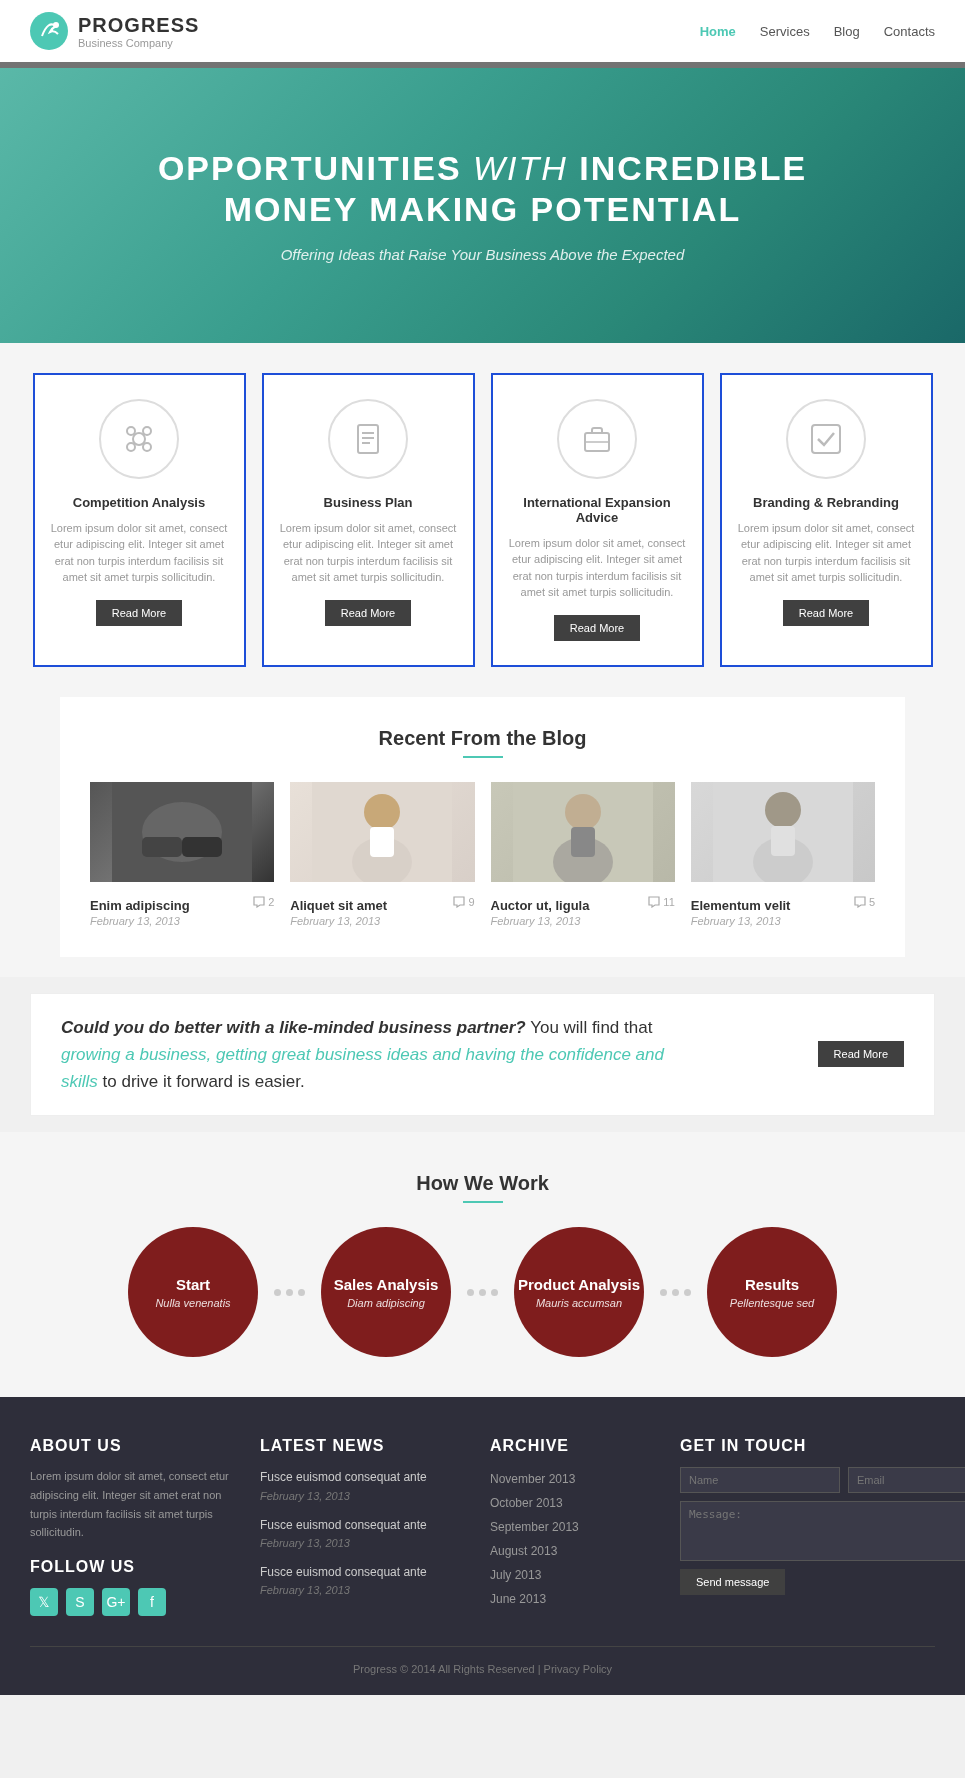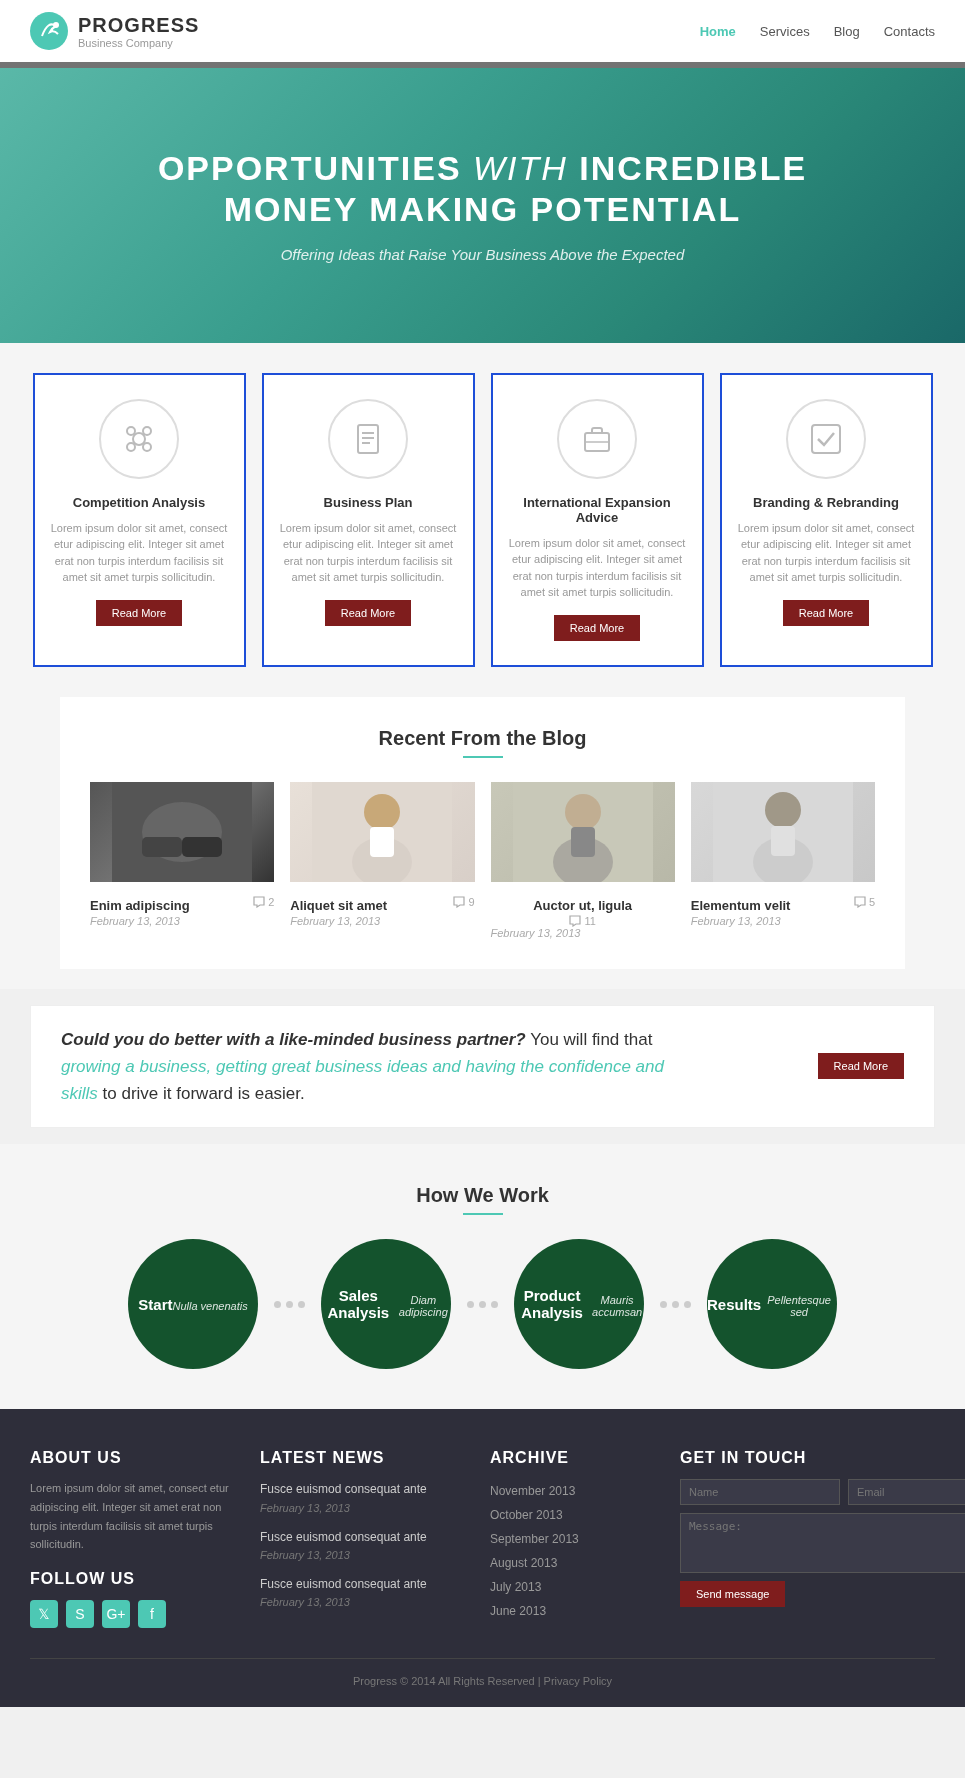--- a/index.html
+++ b/index.html
@@ -23,42 +23,42 @@
     .hero p { color: rgba(255,255,255,0.85); font-style: italic; margin-top: 16px; font-size: 15px; }
 
     
     .services-section { background: #f5f5f5; padding: 30px; }
     .services-grid { display: grid; grid-template-columns: repeat(4, 1fr); gap: 16px; max-width: 900px; margin: 0 auto; }
     .service-card { background: #fff; padding: 24px 16px; text-align: center; border: 2px solid #1d4ed8; }
     .service-icon-circle { width: 80px; height: 80px; border-radius: 50%; border: 2px solid #ddd; display: flex; align-items: center; justify-content: center; margin: 0 auto 16px; }
     .service-icon-circle svg { width: 36px; height: 36px; fill: #bbb; }
     .service-card h3 { font-size: 13px; font-weight: bold; color: #333; margin-bottom: 10px; }
     .service-card p { font-size: 11px; color: #999; line-height: 1.5; margin-bottom: 14px; }
-    .btn-teal { background: #7f1d1d; color: #fff; border: none; padding: 7px 16px; font-size: 11px; cursor: pointer; text-decoration: none; display: inline-block; }
+    .btn-teal { background: #404040; color: #fff; border: none; padding: 7px 16px; font-size: 11px; cursor: pointer; text-decoration: none; display: inline-block; }
 
     
     .blog-section { background: #fff; padding: 30px; margin: 0 30px; }
     .section-title { text-align: center; font-size: 20px; font-weight: bold; color: #333; margin-bottom: 6px; }
     .section-divider { width: 40px; height: 2px; background: #4dc8b4; margin: 0 auto 24px; }
     .blog-grid { display: grid; grid-template-columns: repeat(4, 1fr); gap: 16px; }
     .blog-card h4 { font-size: 13px; font-weight: bold; color: #333; margin: 8px 0 2px; }
     .blog-card .date { font-style: italic; font-size: 11px; color: #aaa; }
     .blog-card .meta { display: flex; justify-content: space-between; align-items: center; }
     .blog-comment { font-size: 11px; color: #aaa; display: flex; align-items: center; gap: 3px; }
 
     
     .cta-banner { background: #fff; margin: 16px 30px; padding: 20px 30px; display: flex; align-items: center; justify-content: space-between; border: 1px solid #eee; }
     .cta-banner p { font-size: 17px; color: #333; max-width: 620px; line-height: 1.6; }
     .cta-banner p strong { font-style: italic; font-weight: bold; }
     .cta-banner p a { color: #4dc8b4; text-decoration: none; font-style: italic; }
 
     
     .how-section { background: #f5f5f5; padding: 40px 18px; }
     .how-steps { display: flex; align-items: center; justify-content: center; gap: 0; max-width: 860px; margin: 0 auto; }
-    .step-circle { width: 130px; height: 130px; border-radius: 50%; background: #14532d; display: flex; align-items: center; justify-content: center; color: #fff; text-align: center; flex-shrink: 0; }
+    .step-circle { width: 130px; height: 130px; border-radius: 50%; background: #7f1d1d; display: flex; flex-direction: column; align-items: center; justify-content: center; color: #fff; text-align: center; flex-shrink: 0; }
     .step-circle h4 { font-size: 15px; font-weight: bold; }
     .step-circle p { font-size: 11px; font-style: italic; margin-top: 4px; opacity: 0.85; }
     .step-dots { display: flex; gap: 5px; margin: 0 16px; }
     .step-dot { width: 7px; height: 7px; border-radius: 50%; background: #ccc; }
 
     
     .footer { background: #2e2e3a; padding: 40px 30px 20px; color: #aaa; }
     .footer-grid { display: grid; grid-template-columns: 200px 200px 160px 1fr; gap: 30px; margin-bottom: 30px; }
     .footer-col h4 { color: #fff; font-size: 16px; letter-spacing: 1px; margin-bottom: 12px; text-transform: uppercase; }
     .footer-col p { font-size: 11px; line-height: 1.7; color: #999; }
@@ -225,21 +225,21 @@
 
       <div class="blog-card">
         <div class="person-img person2-img">
           <svg width="140" height="100" viewBox="0 0 140 100">
             <rect width="140" height="100" fill="#c8c8b8"></rect>
             <circle cx="70" cy="30" r="18" fill="#b8906878"></circle>
             <ellipse cx="70" cy="80" rx="30" ry="25" fill="#aaa8a0"></ellipse>
             <rect x="58" y="45" width="24" height="30" rx="4" fill="#888"></rect>
           </svg>
         </div>
-        <div class="blog-card meta" style="display:flex; justify-content:space-between; align-items:center; margin-top:8px;flex-direction:column;">
+        <div class="blog-card meta" style="display:flex; justify-content:space-between; align-items:center; margin-top:8px;">
           <h4>Auctor ut, ligula</h4>
           <div class="blog-comment">
             <svg width="12" height="12" viewBox="0 0 12 12">
                 <path d="M1 1h10v8H7l-3 2V9H1z" fill="none" stroke="#aaa" stroke-width="1.2"></path>
               </svg>
             <span>11</span>
           </div>
         </div>
         <div class="date">February 13, 2013</div>
       </div>

